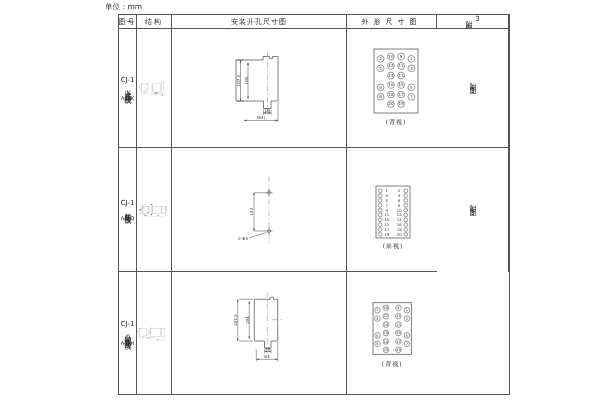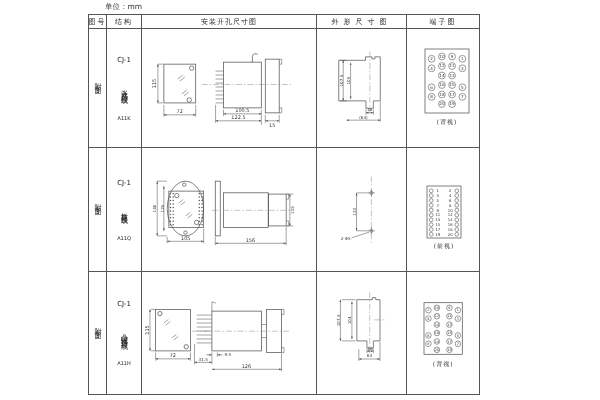--- a/index.html
+++ b/index.html
@@ -1,30 +1,30 @@
 <!DOCTYPE html>
 <html><head>
 <meta charset="utf-8">
 <style>
   html,body{margin:0;padding:0}
   body{width:600px;height:400px;position:relative;background:#fff;
        font-family:"DejaVu Sans","Liberation Sans",sans-serif;color:#222}
   .unit{position:absolute;top:2px;left:105px;width:371px;text-align:left;font-size:7.5px;color:#333}
-  .tbl{position:absolute;left:88px;top:14px;display:grid;
+  .tbl{position:absolute;left:118px;top:14px;display:grid;
        grid-template-columns:18px 35px 175px 90px 72px;
        grid-template-rows:14px 119px 124px 122px;
        border:1px solid #555;background:#fff}
   .cell{border-right:1px solid #555;border-bottom:1px solid #555;overflow:hidden;
         display:flex;align-items:center;justify-content:center;box-sizing:border-box}
   .lc{border-right:none}
   .lr{border-bottom:none}
   .hd{font-size:7px;letter-spacing:2px;white-space:nowrap;color:#222}
   .hdw{letter-spacing:5px}
   .fig{writing-mode:vertical-lr;text-orientation:upright;font-size:7px;letter-spacing:5px}
-  .struct{display:flex;flex-direction:column;align-items:center;justify-content:space-between;gap:20px;font-size:7px;padding:2px 0}
+  .struct{display:flex;flex-direction:column;align-items:center;justify-content:space-between;gap:0;font-size:7px;padding:2px 0}
   .vt{writing-mode:vertical-lr;text-orientation:upright;letter-spacing:1.5px}
   .code{font-size:5px;margin-top:2px}
   svg{display:block}
   .ln{stroke:#555;stroke-width:0.75;fill:none}
   .dl{stroke:#555;stroke-width:0.55;fill:none}
   .cl{stroke:#888;stroke-width:0.5;fill:none;stroke-dasharray:6 2 1.5 2}
   svg text{fill:#333}
   .d{font-size:5px}
   .d2{font-size:4.2px}
   .tc{stroke:#555;stroke-width:0.6;fill:none}
@@ -53,23 +53,20 @@
       <span class="hd">图号</span>
     </div>
   <div class="cell">
       <span class="hd">结构</span>
     </div>
   <div class="cell">
       <span class="hd" style="letter-spacing:1px">安装开孔尺寸图</span>
     </div>
   <div class="cell">
       <span class="hd hdw">外形尺寸图</span>
-    </div>
-  <div class="cell lc">
-      <span class="hd">端子图</span>
     </div>
 
   <div class="cell">
       <span class="fig">附图3</span>
     </div>
   <div class="cell">
     <div class="struct">
       <span>CJ-1</span>
       <span class="vt">嵌入式后接线</span>
       <span class="code">A11K</span>

